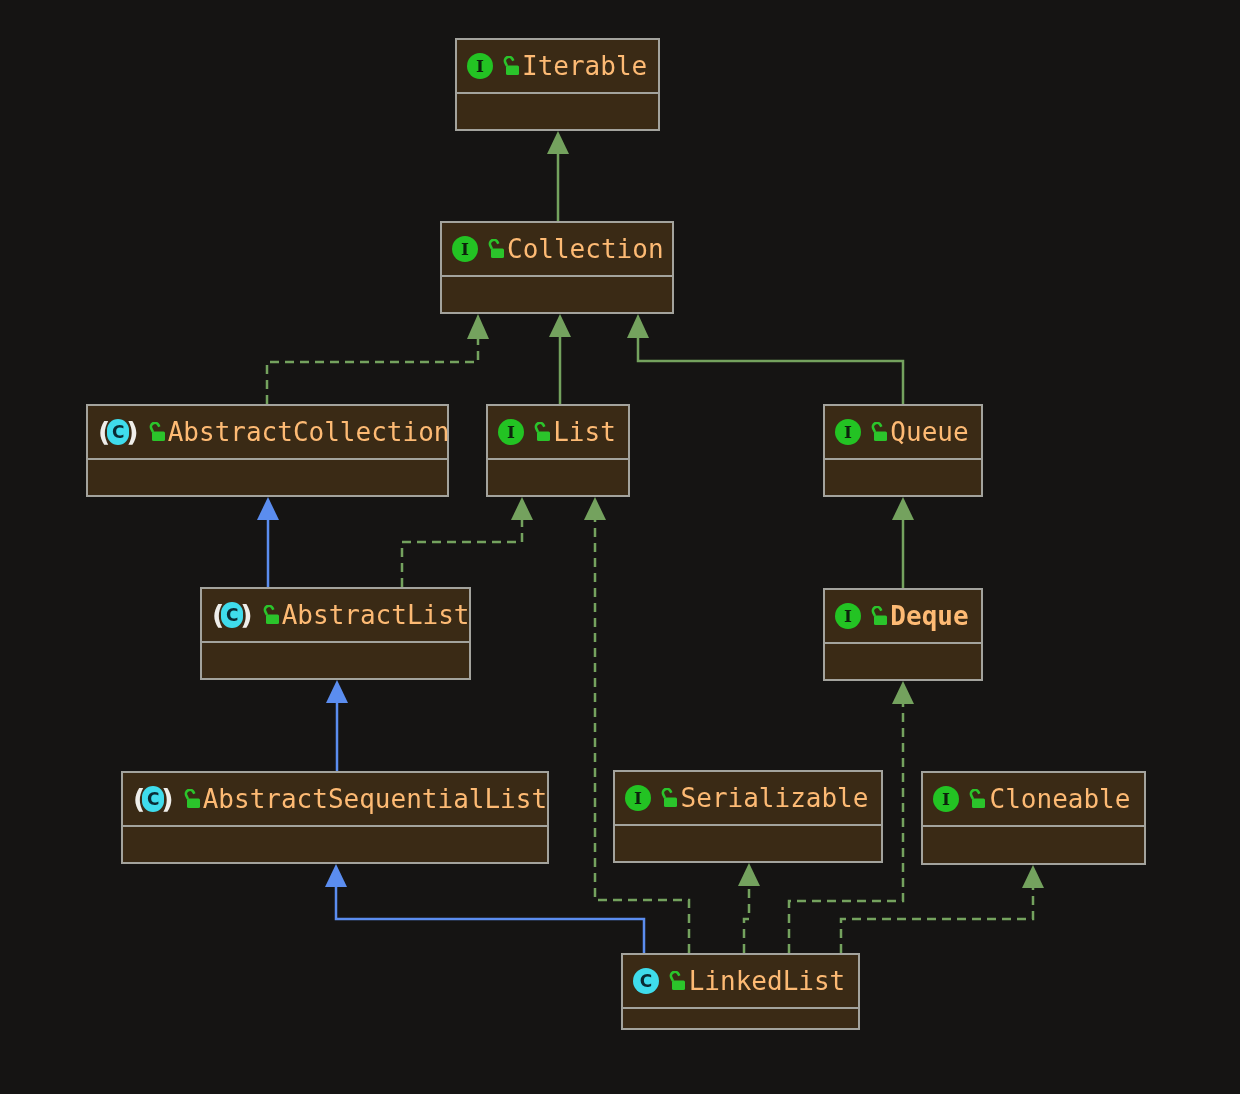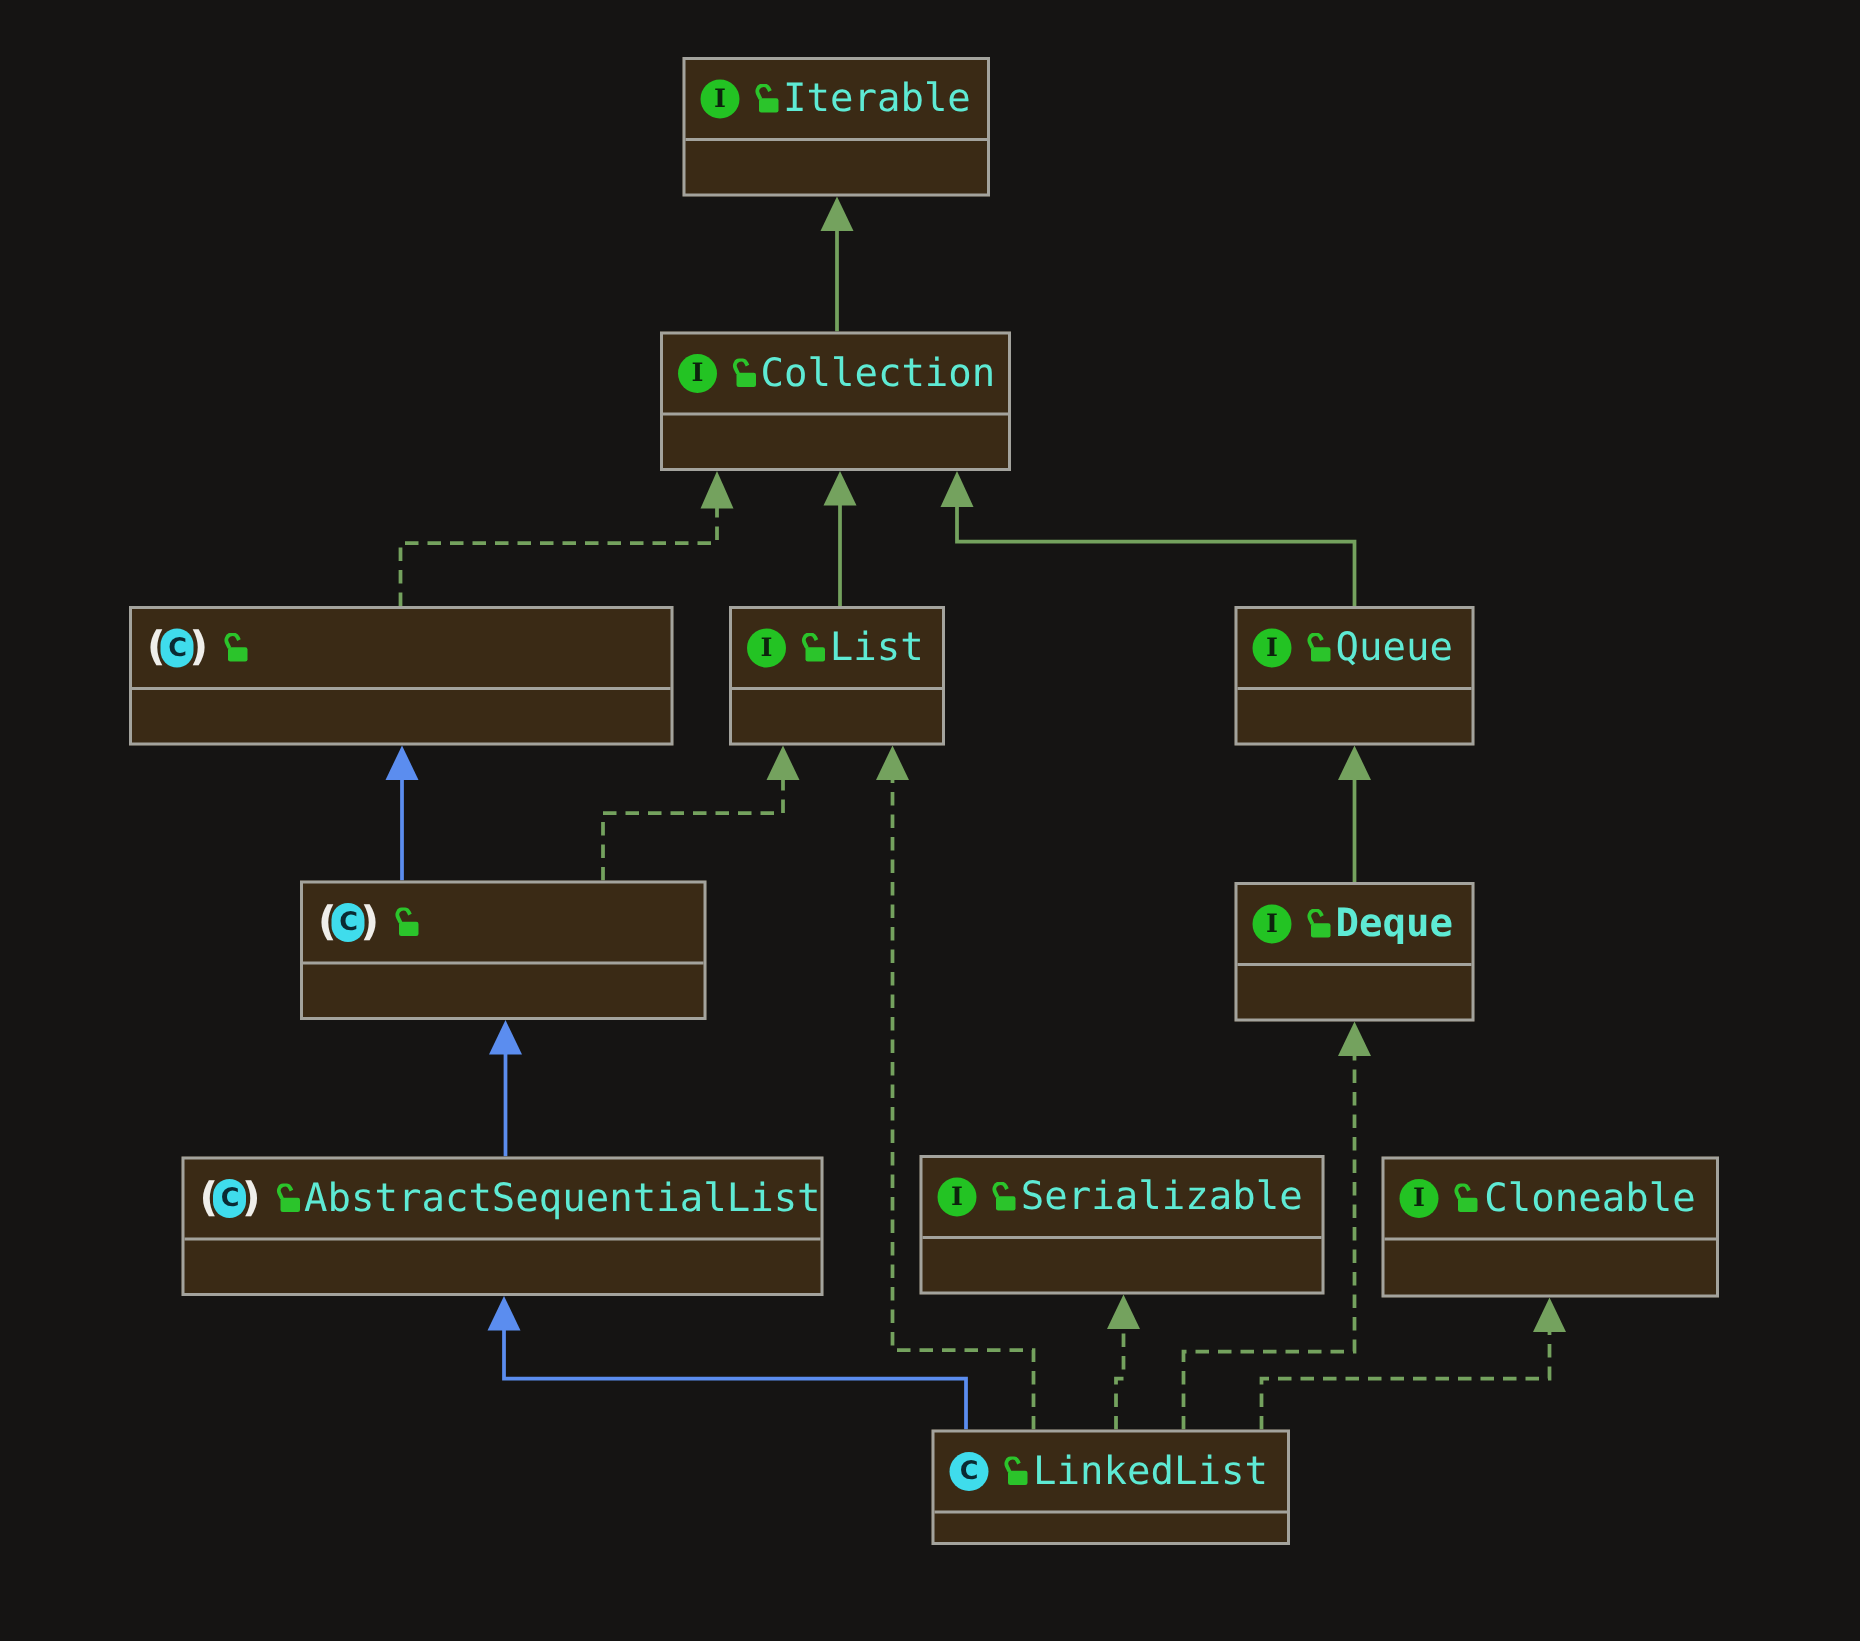--- a/index.html
+++ b/index.html
@@ -11,21 +11,21 @@
   .node{
     position:absolute;z-index:2;box-sizing:border-box;
     background:#3a2a15;border:2px solid #a3a39d;
     display:flex;flex-direction:column;
   }
   .title{
     height:52px;flex:none;display:flex;align-items:center;padding:0 10px;
   }
   .body-compartment{flex:1;border-top:2px solid #a3a39d;}
   .label{
-    flex:1;text-align:center;color:#5eead4;font-size:26px;white-space:nowrap;
+    flex:1;text-align:center;color:#fdba74;font-size:26px;white-space:nowrap;
     padding:0 2px;letter-spacing:0;
   }
   .badge{
     width:26px;height:26px;border-radius:50%;flex:none;
     display:flex;align-items:center;justify-content:center;
     font-weight:bold;
   }
   .badge.if{background:#23c323;}
   .badge.if::before{content:"I";font-family:"DejaVu Serif","Liberation Serif",serif;
     font-size:17px;color:#0d230d;}
@@ -147,20 +147,21 @@
           <span class="paren l">(</span>
           <span class="badge cl"></span>
           <span class="paren r">)</span>
         </span>
       <svg class="lock" width="20" height="20" viewBox="0 0 20 20">
         <g transform="rotate(-26 7 10)">
             <path d="M7 10 V6.2 a4 4 0 0 1 8 0 V8" fill="none" stroke="#2bc42b" stroke-width="2.6"></path>
           </g>
         <rect x="6" y="9.5" width="13" height="9.5" rx="1.5" fill="#2bc42b"></rect>
       </svg>
+      <span class="label">AbstractCollection</span>
     </div>
     <div class="body-compartment"></div>
   </div>
 
   <div class="node" style="left:486px;top:404px;width:144px;height:93px;">
     <div class="title">
       <span class="badge if"></span>
       <svg class="lock" width="20" height="20" viewBox="0 0 20 20">
         <g transform="rotate(-26 7 10)">
             <path d="M7 10 V6.2 a4 4 0 0 1 8 0 V8" fill="none" stroke="#2bc42b" stroke-width="2.6"></path>
@@ -192,20 +193,21 @@
           <span class="paren l">(</span>
           <span class="badge cl"></span>
           <span class="paren r">)</span>
         </span>
       <svg class="lock" width="20" height="20" viewBox="0 0 20 20">
         <g transform="rotate(-26 7 10)">
             <path d="M7 10 V6.2 a4 4 0 0 1 8 0 V8" fill="none" stroke="#2bc42b" stroke-width="2.6"></path>
           </g>
         <rect x="6" y="9.5" width="13" height="9.5" rx="1.5" fill="#2bc42b"></rect>
       </svg>
+      <span class="label">AbstractList</span>
     </div>
     <div class="body-compartment"></div>
   </div>
 
   <div class="node" style="left:823px;top:588px;width:160px;height:93px;font-weight:bold;">
     <div class="title">
       <span class="badge if"></span>
       <svg class="lock" width="20" height="20" viewBox="0 0 20 20">
         <g transform="rotate(-26 7 10)">
             <path d="M7 10 V6.2 a4 4 0 0 1 8 0 V8" fill="none" stroke="#2bc42b" stroke-width="2.6"></path>

